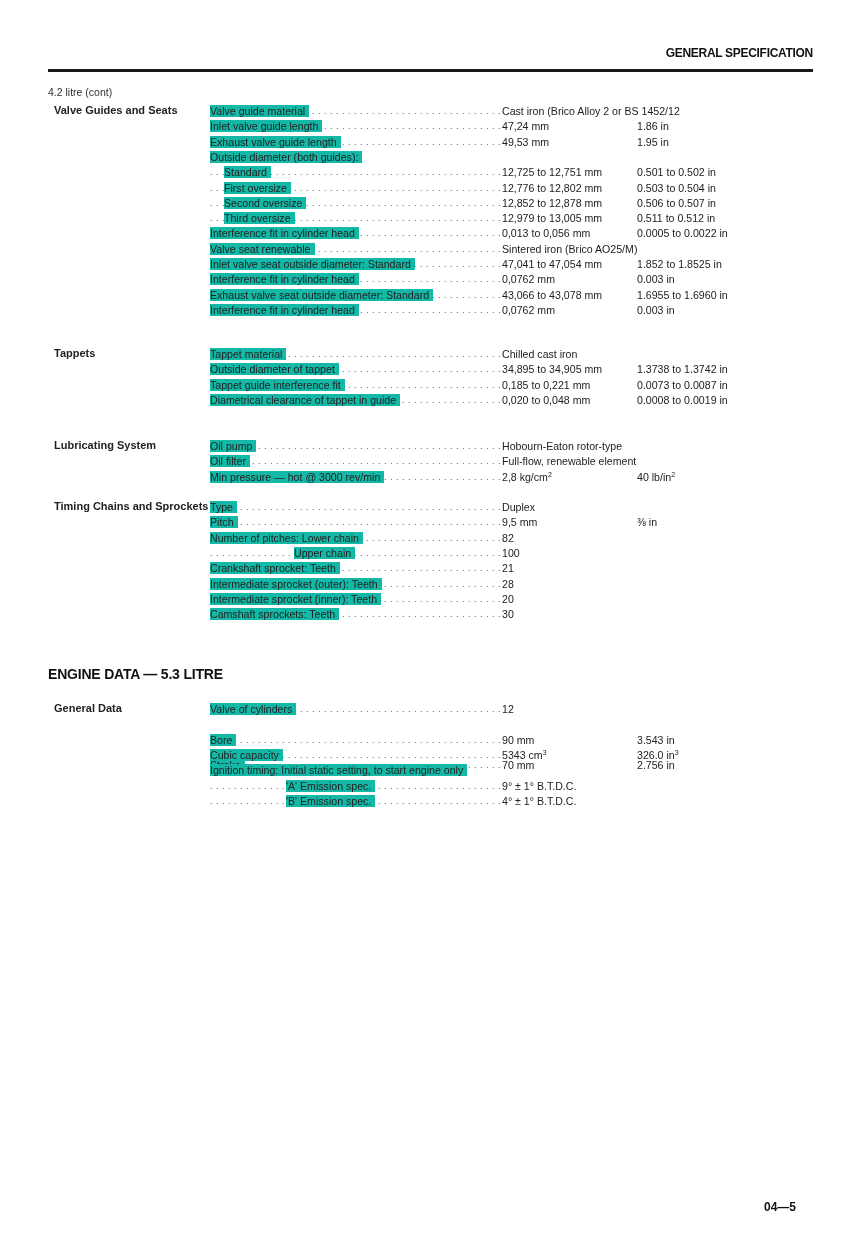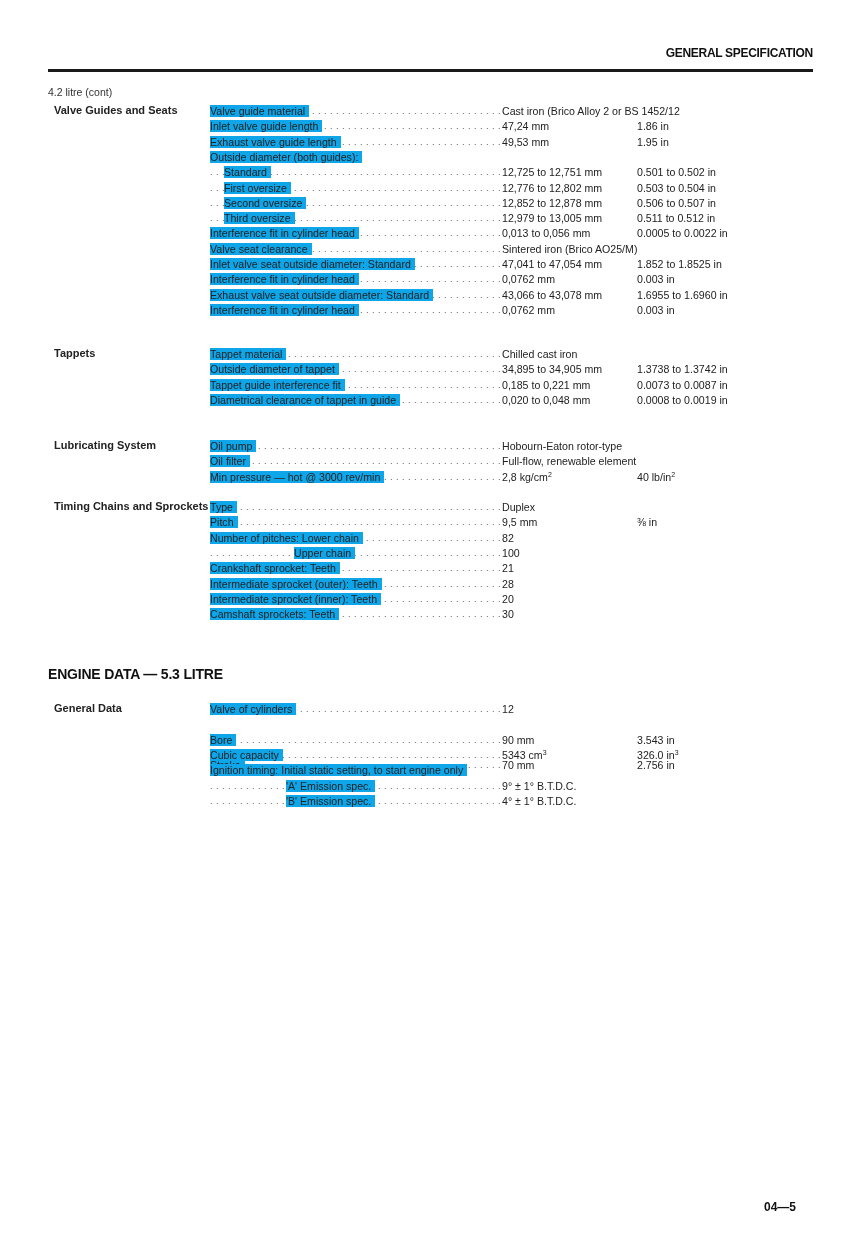--- a/index.html
+++ b/index.html
@@ -7,21 +7,21 @@
          font-family: "Liberation Sans", sans-serif; color: #1a1a1a; }
   .page-header { position: absolute; left: 48px; top: 44px; width: 765px; }
   .page-title { position: absolute; right: 0; top: 2px; font-size: 12px; font-weight: bold;
                 letter-spacing: -0.3px; color: #111; }
   .header-rule { position: absolute; left: 0; top: 25px; width: 765px; height: 3px; background: #1a1a1a; }
   .continued { position: absolute; left: 48px; top: 86px; font-size: 10.5px; color: #333; }
   .section { position: absolute; left: 48px; width: 765px; }
   .section-label { position: absolute; left: 6px; top: 0; font-size: 11px; font-weight: bold; color: #222; white-space: nowrap; }
   .row { position: absolute; left: 0; height: 15px; width: 765px; font-size: 10.6px; line-height: 15px; }
   .desc { position: absolute; left: 162px; width: 290px; overflow: hidden; white-space: nowrap; color: #222; }
-  .desc .txt { background: #0ea5e9; padding-right: 4px; position: relative; z-index: 1; }
+  .desc .txt { background: #14b8a6; padding-right: 4px; position: relative; z-index: 1; }
   .desc.dots::after { content: ". . . . . . . . . . . . . . . . . . . . . . . . . . . . . . . . . . . . . . . . . . . . . . . . . . . . . . . . . . . . . . . . ";
      position: absolute; left: 0; top: 0; white-space: nowrap; color: #555; font-size: 9px; letter-spacing: 0.5px; }
   .desc .indent1 { margin-left: 14px; }
   .desc .indent2 { margin-left: 84px; }
   .desc .indent3 { margin-left: 76px; }
   .metric { position: absolute; left: 454px; white-space: nowrap; color: #222; }
   .imperial { position: absolute; left: 589px; white-space: nowrap; color: #222; }
   sup { font-size: 7px; line-height: 0; vertical-align: 4px; }
   .big-heading { position: absolute; left: 48px; top: 666px; font-size: 14px; font-weight: bold; color: #111; letter-spacing: -0.2px; }
   .page-number { position: absolute; left: 764px; top: 1200px; font-size: 12px; font-weight: bold; color: #111; }
@@ -78,21 +78,21 @@
         <div class="desc dots"><span class="txt indent1">Third oversize</span></div>
         <div class="metric"><span>12,979 to 13,005 mm</span></div>
         <div class="imperial"><span>0.511 to 0.512 in</span></div>
       </div>
       <div class="row" style="top: 122.4px;">
         <div class="desc dots"><span class="txt">Interference fit in cylinder head</span></div>
         <div class="metric"><span>0,013 to 0,056 mm</span></div>
         <div class="imperial"><span>0.0005 to 0.0022 in</span></div>
       </div>
       <div class="row" style="top: 137.7px;">
-        <div class="desc dots"><span class="txt">Valve seat clearance</span></div>
+        <div class="desc dots"><span class="txt">Valve seat renewable</span></div>
         <div class="metric"><span>Sintered iron (Brico AO25/M)</span></div>
         <div class="imperial"><span></span></div>
       </div>
       <div class="row" style="top: 153px;">
         <div class="desc dots"><span class="txt">Inlet valve seat outside diameter: Standard</span></div>
         <div class="metric"><span>47,041 to 47,054 mm</span></div>
         <div class="imperial"><span>1.852 to 1.8525 in</span></div>
       </div>
       <div class="row" style="top: 168.3px;">
         <div class="desc dots"><span class="txt">Interference fit in cylinder head</span></div>

